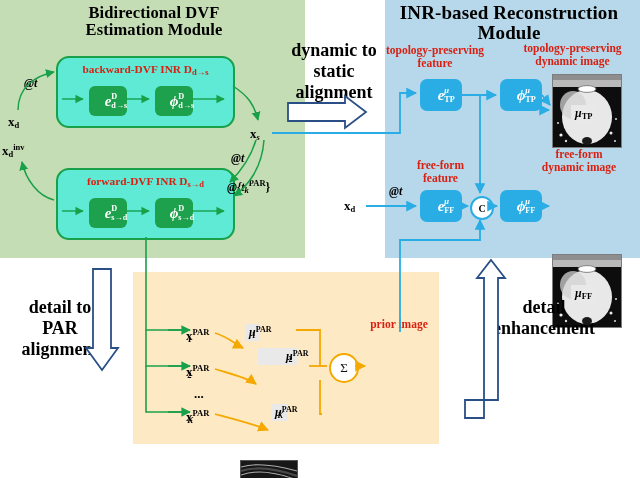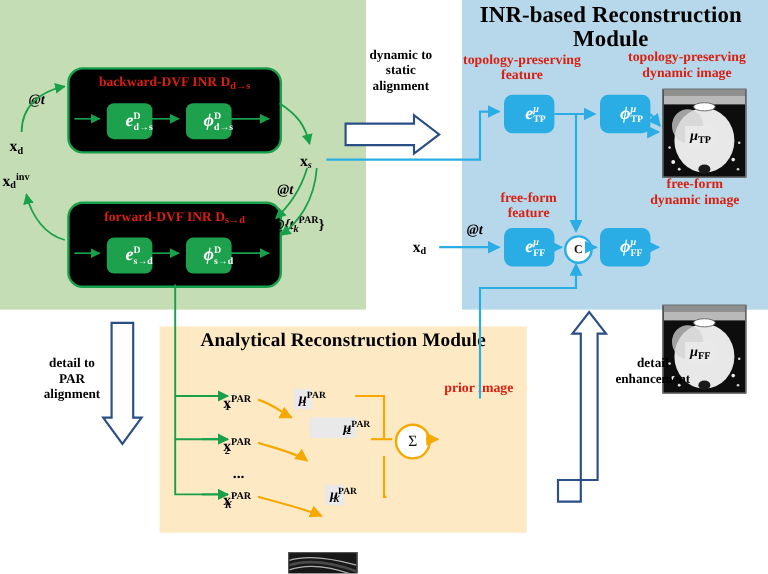--- a/index.html
+++ b/index.html
@@ -13,21 +13,21 @@
   
   .mod-title{
     font-family:"Liberation Serif", serif;font-weight:bold;color:#000;
     text-align:center;line-height:1.05;letter-spacing:.1px;
   }
   .title-green{left:20px;top:4px;width:268px;font-size:16.5px;}
   .title-blue{left:378px;top:3px;width:262px;font-size:19px;}
   .title-yellow{left:150px;top:276px;width:272px;font-size:16px;}
   
   .inr-box{
-    border:2px solid #18a04a;border-radius:13px;background:#000000;
+    border:2px solid #18a04a;border-radius:13px;background:#5eead4;
   }
   .inr-label{
     position:absolute;left:0;right:0;top:5px;text-align:center;
     color:#d91f11;font-weight:bold;font-size:11.3px;
     font-family:"Liberation Serif", serif;white-space:nowrap;
   }
   
   .blk{
     display:flex;align-items:center;justify-content:center;
     border-radius:6px;color:#fff;font-family:"Liberation Serif", serif;
@@ -47,21 +47,21 @@
   .mlabel .p{font-size:8.5px;vertical-align:5px;}
   .ital{font-style:italic;}
   
   .redcap{
     color:#d91f11;font-weight:bold;font-family:"Liberation Serif", serif;
     font-size:11.5px;text-align:center;line-height:1.12;
   }
   
   .blkcap{
     color:#000;font-weight:bold;font-family:"Liberation Serif", serif;
-    font-size:11px;text-align:center;line-height:1.16;
+    font-size:18px;text-align:center;line-height:1.16;
   }
   
   svg.overlay{position:absolute;left:0;top:0;width:640px;height:478px;pointer-events:none;}
   
   .ctimg{background:#0a0a0a;overflow:hidden;position:relative;}
   .ct-frame{border:1px solid #7d7d7d;}
   .ct-lab{
     position:absolute;background:#e9e9e9;color:#000;
     font-family:"Liberation Serif", serif;font-size:12px;font-weight:bold;
     padding:1px 4px;white-space:nowrap;
@@ -73,23 +73,24 @@
 </style>
 </head>
 <body>
 
 <div id="fig">
 
   <div class="abs panel-green"></div>
   <div class="abs panel-blue"></div>
   <div class="abs panel-yellow"></div>
 
+  <div class="abs mod-title title-green" style="white-space:pre-line;">Bidirectional DVF
+Estimation Module</div>
   <div class="abs mod-title title-blue" style="white-space:pre-line;">INR-based Reconstruction
 Module</div>
-  <div class="abs mod-title title-yellow">Analytical Reconstruction Module</div>
 
   <div class="abs inr-box" style="left:56px;top:56px;width:175px;height:68px;">
     <div class="inr-label">
       <span>backward-DVF INR D</span><span style="font-size:8.5px;vertical-align:-2px;">d→s</span>
     </div>
     <div class="abs blk blk-green" style="left:31px;top:28px;width:38px;height:30px;">
       <span class="sym"><span style="font-style:italic">e</span><span class="sup">D</span><span class="sub">d→s</span></span>
     </div>
     <div class="abs blk blk-green" style="left:97px;top:28px;width:38px;height:30px;">
       <span class="sym"><span style="font-style:italic">ϕ</span><span class="sup">D</span><span class="sub">d→s</span></span>

